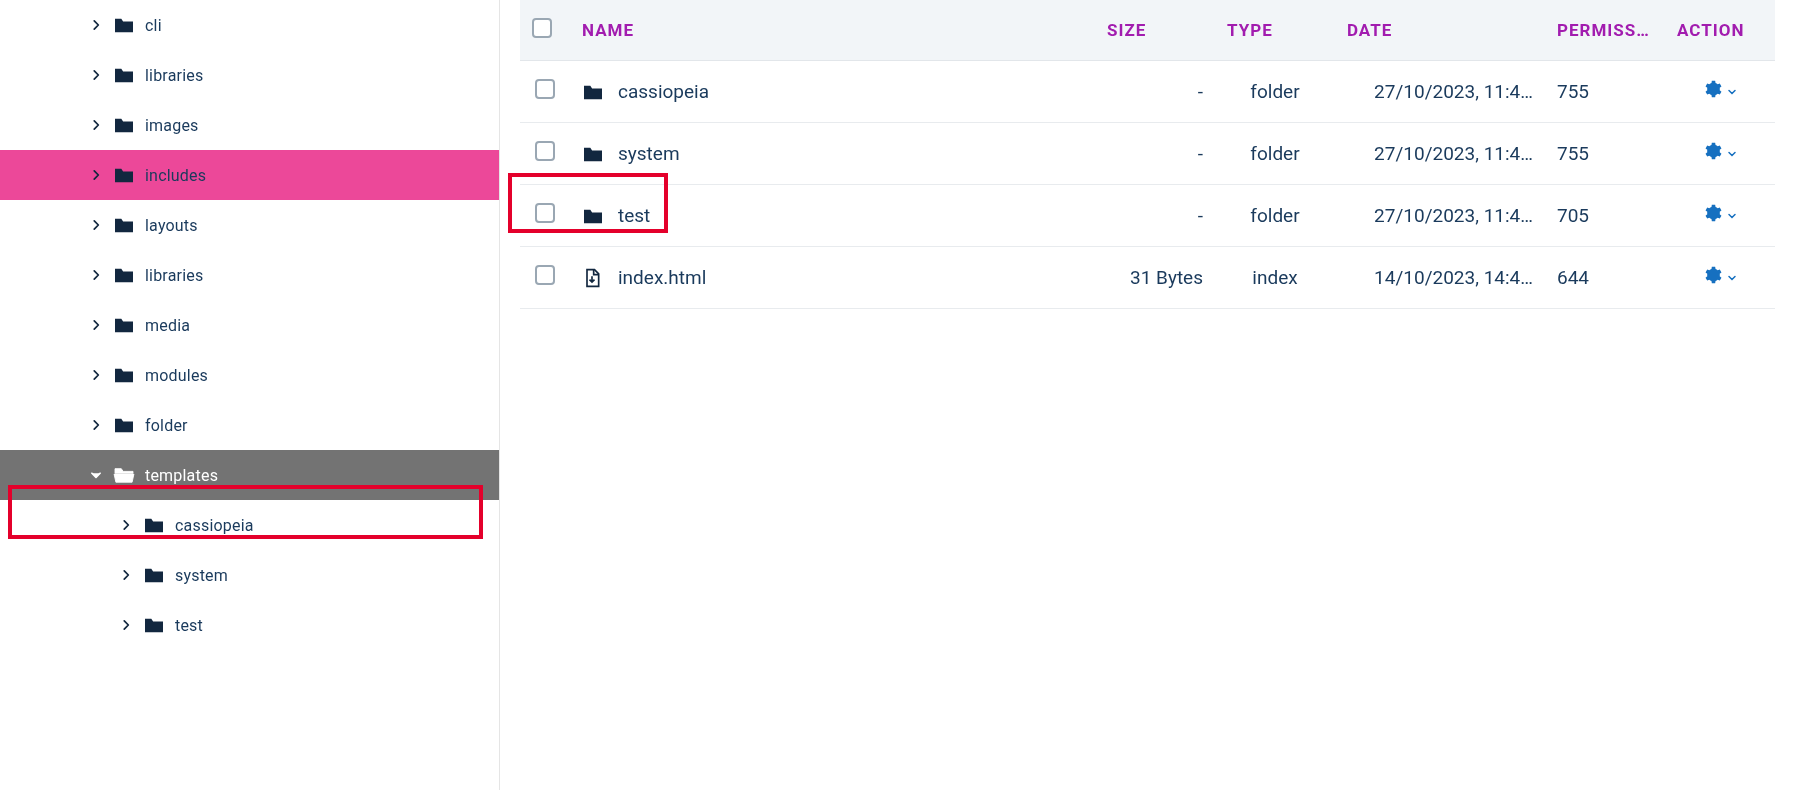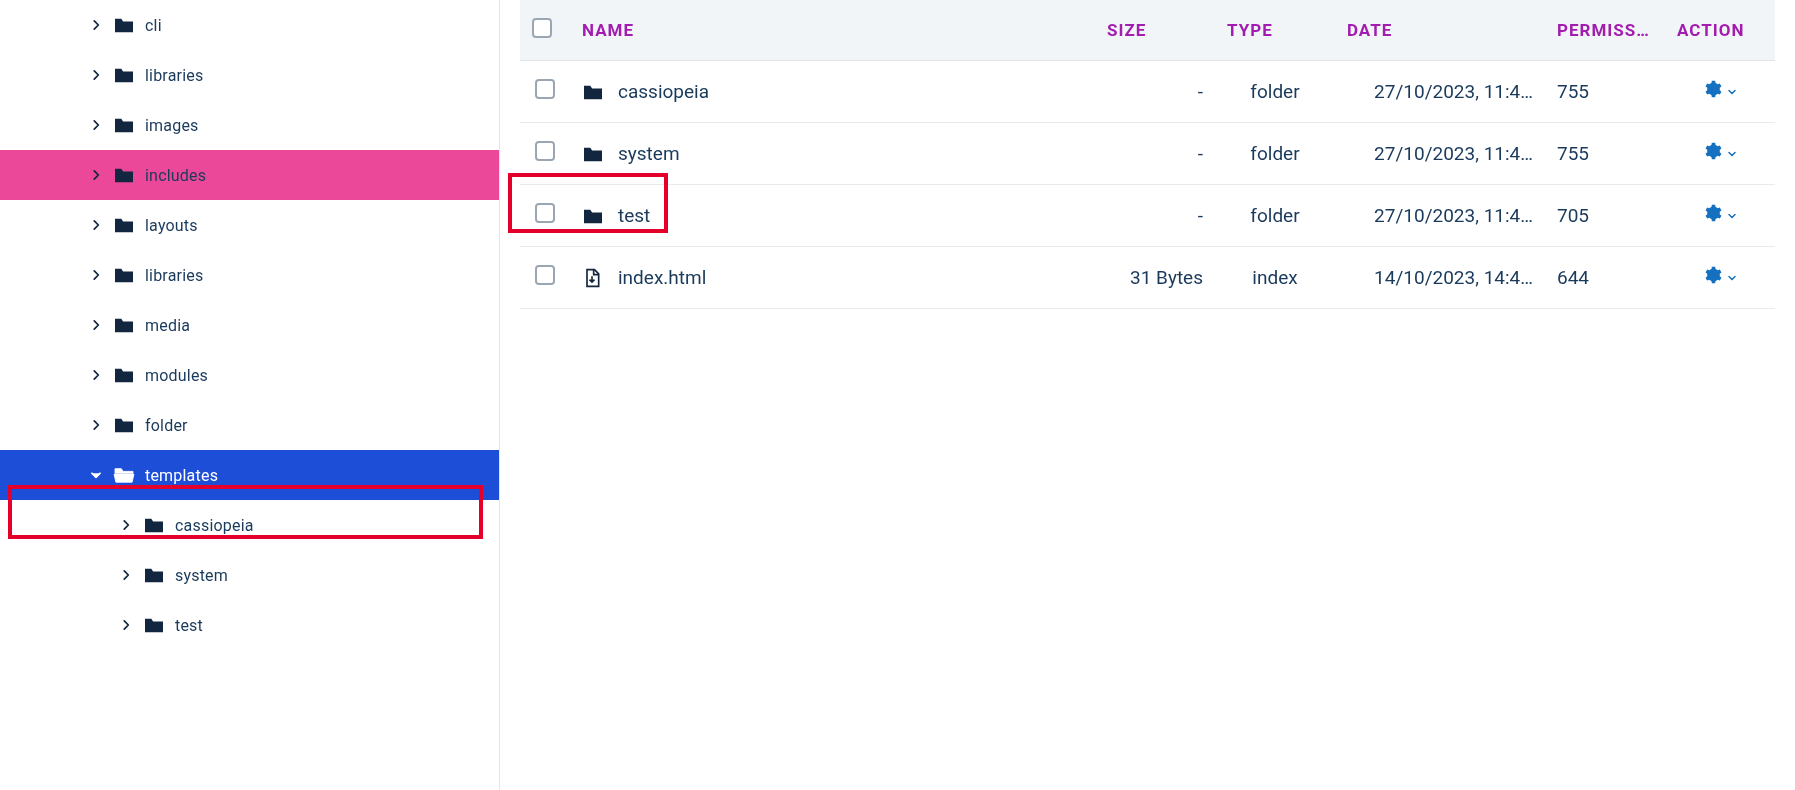--- a/index.html
+++ b/index.html
@@ -29,21 +29,21 @@
   .tree-item {
     display: flex;
     align-items: center;
     height: 50px;
     cursor: pointer;
     user-select: none;
   }
   .tree-item.level1 { padding-left: 85px; }
   .tree-item.level2 { padding-left: 115px; }
   .tree-item.hovered { background: #ec4899; }
-  .tree-item.active { background: #1d4ed8; color: #fff; }
+  .tree-item.active { background: #737373; color: #fff; }
   .tree-item .arrow {
     width: 22px;
     display: inline-flex;
     justify-content: center;
     align-items: center;
     margin-right: 6px;
   }
   .tree-item .arrow svg { width: 14px; height: 14px; }
   .tree-item .folder-icon {
     width: 22px; height: 18px;

